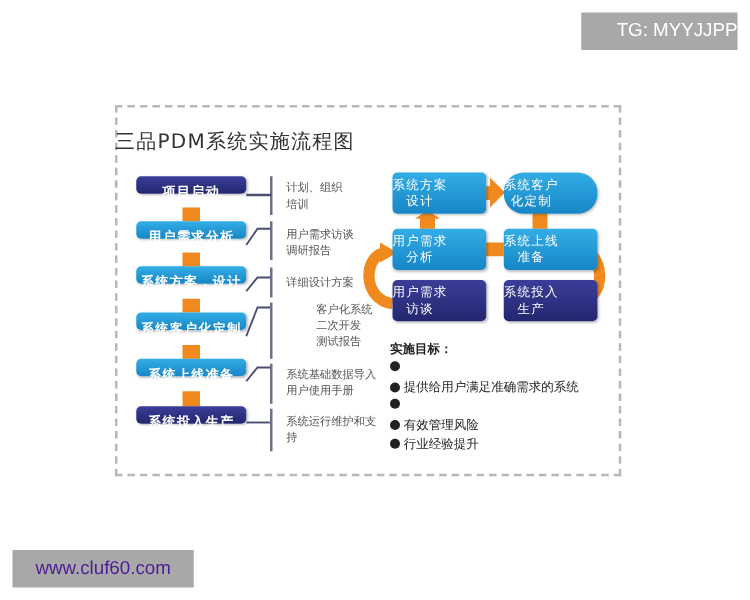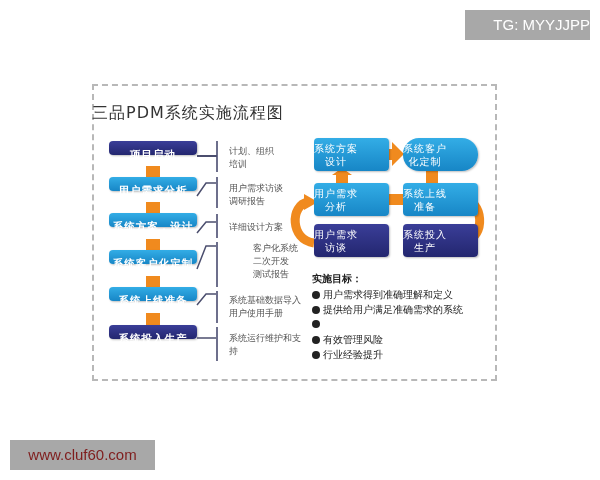--- a/index.html
+++ b/index.html
@@ -1,18 +1,18 @@
 <!DOCTYPE html>
 <html><head>
 <meta charset="utf-8">
 <style>
   html, body { margin:0; padding:0; }
   body { width:600px; height:480px; background:#ffffff; position:relative; overflow:hidden; font-family:"DejaVu Sans", sans-serif; }
   .wm-top { position:absolute; left:465px; top:10px; width:125px; height:30px; background:#a8a8a8; color:#ffffff; font-family:"Liberation Sans", sans-serif; font-size:15px; line-height:30px; text-align:right; }
-  .wm-bottom { position:absolute; left:10px; top:440px; width:145px; height:30px; background:#a8a8a8; color:#7f1d1d; font-family:"Liberation Sans", sans-serif; font-size:15px; line-height:30px; text-align:center; }
+  .wm-bottom { position:absolute; left:10px; top:440px; width:145px; height:30px; background:#a8a8a8; color:#4c1d95; font-family:"Liberation Sans", sans-serif; font-size:15px; line-height:30px; text-align:center; }
   .frame { position:absolute; left:92px; top:84px; width:405px; height:297px; border:2px dashed #b8b8b8; box-sizing:border-box; }
   .title { position:absolute; left:92px; top:103px; width:405px; font-size:16px; color:#333; letter-spacing:1px; }
   .lbox { position:absolute; left:109px; width:88px; height:14px; border-radius:4px; color:#fff; font-size:10.5px; font-weight:bold; text-align:center; line-height:26px; letter-spacing:1px; box-shadow:1px 1px 2px rgba(0,0,0,0.25); }
   .navy { background:linear-gradient(#3a3e98,#23266f); }
   .blue { background:linear-gradient(#33ade6,#1786c6); }
   .lconn { position:absolute; left:146px; width:14px; background:#f08a1e; }
   .bracket { position:absolute; left:216px; width:2px; background:#6d6f8c; }
   .tick { position:absolute; height:1.5px; background:#4b4e6e; }
   .note { position:absolute; left:229px; font-size:9px; color:#555; line-height:13px; }
   .gbox { position:absolute; width:75px; height:33px; border-radius:4px; color:#fff; font-size:10px; font-weight:normal; text-align:center; line-height:13px; display:flex; align-items:center; letter-spacing:1px; box-shadow:1px 1px 2px rgba(0,0,0,0.25); }
@@ -143,17 +143,17 @@
     </div>
 </div>
 <div class="gbox navy" style="left:403px;top:224px;">
   <div>
       <div>系统投入</div>
       <div>生产</div>
     </div>
 </div>
 
 <div class="goals-head">实施目标：</div>
-<div class="goal" style="top:288px;"><span class="dot"></span><span>用户需求得到准确理解和定义</span></div>
+<div class="goal" style="top:288px;"><span class="dot"></span></div>
 <div class="goal" style="top:303px;"><span class="dot"></span><span>提供给用户满足准确需求的系统</span></div>
 <div class="goal" style="top:318px;"><span class="dot"></span></div>
 <div class="goal" style="top:333px;"><span class="dot"></span><span>有效管理风险</span></div>
 <div class="goal" style="top:348px;"><span class="dot"></span><span>行业经验提升</span></div>
 
 </body></html>

